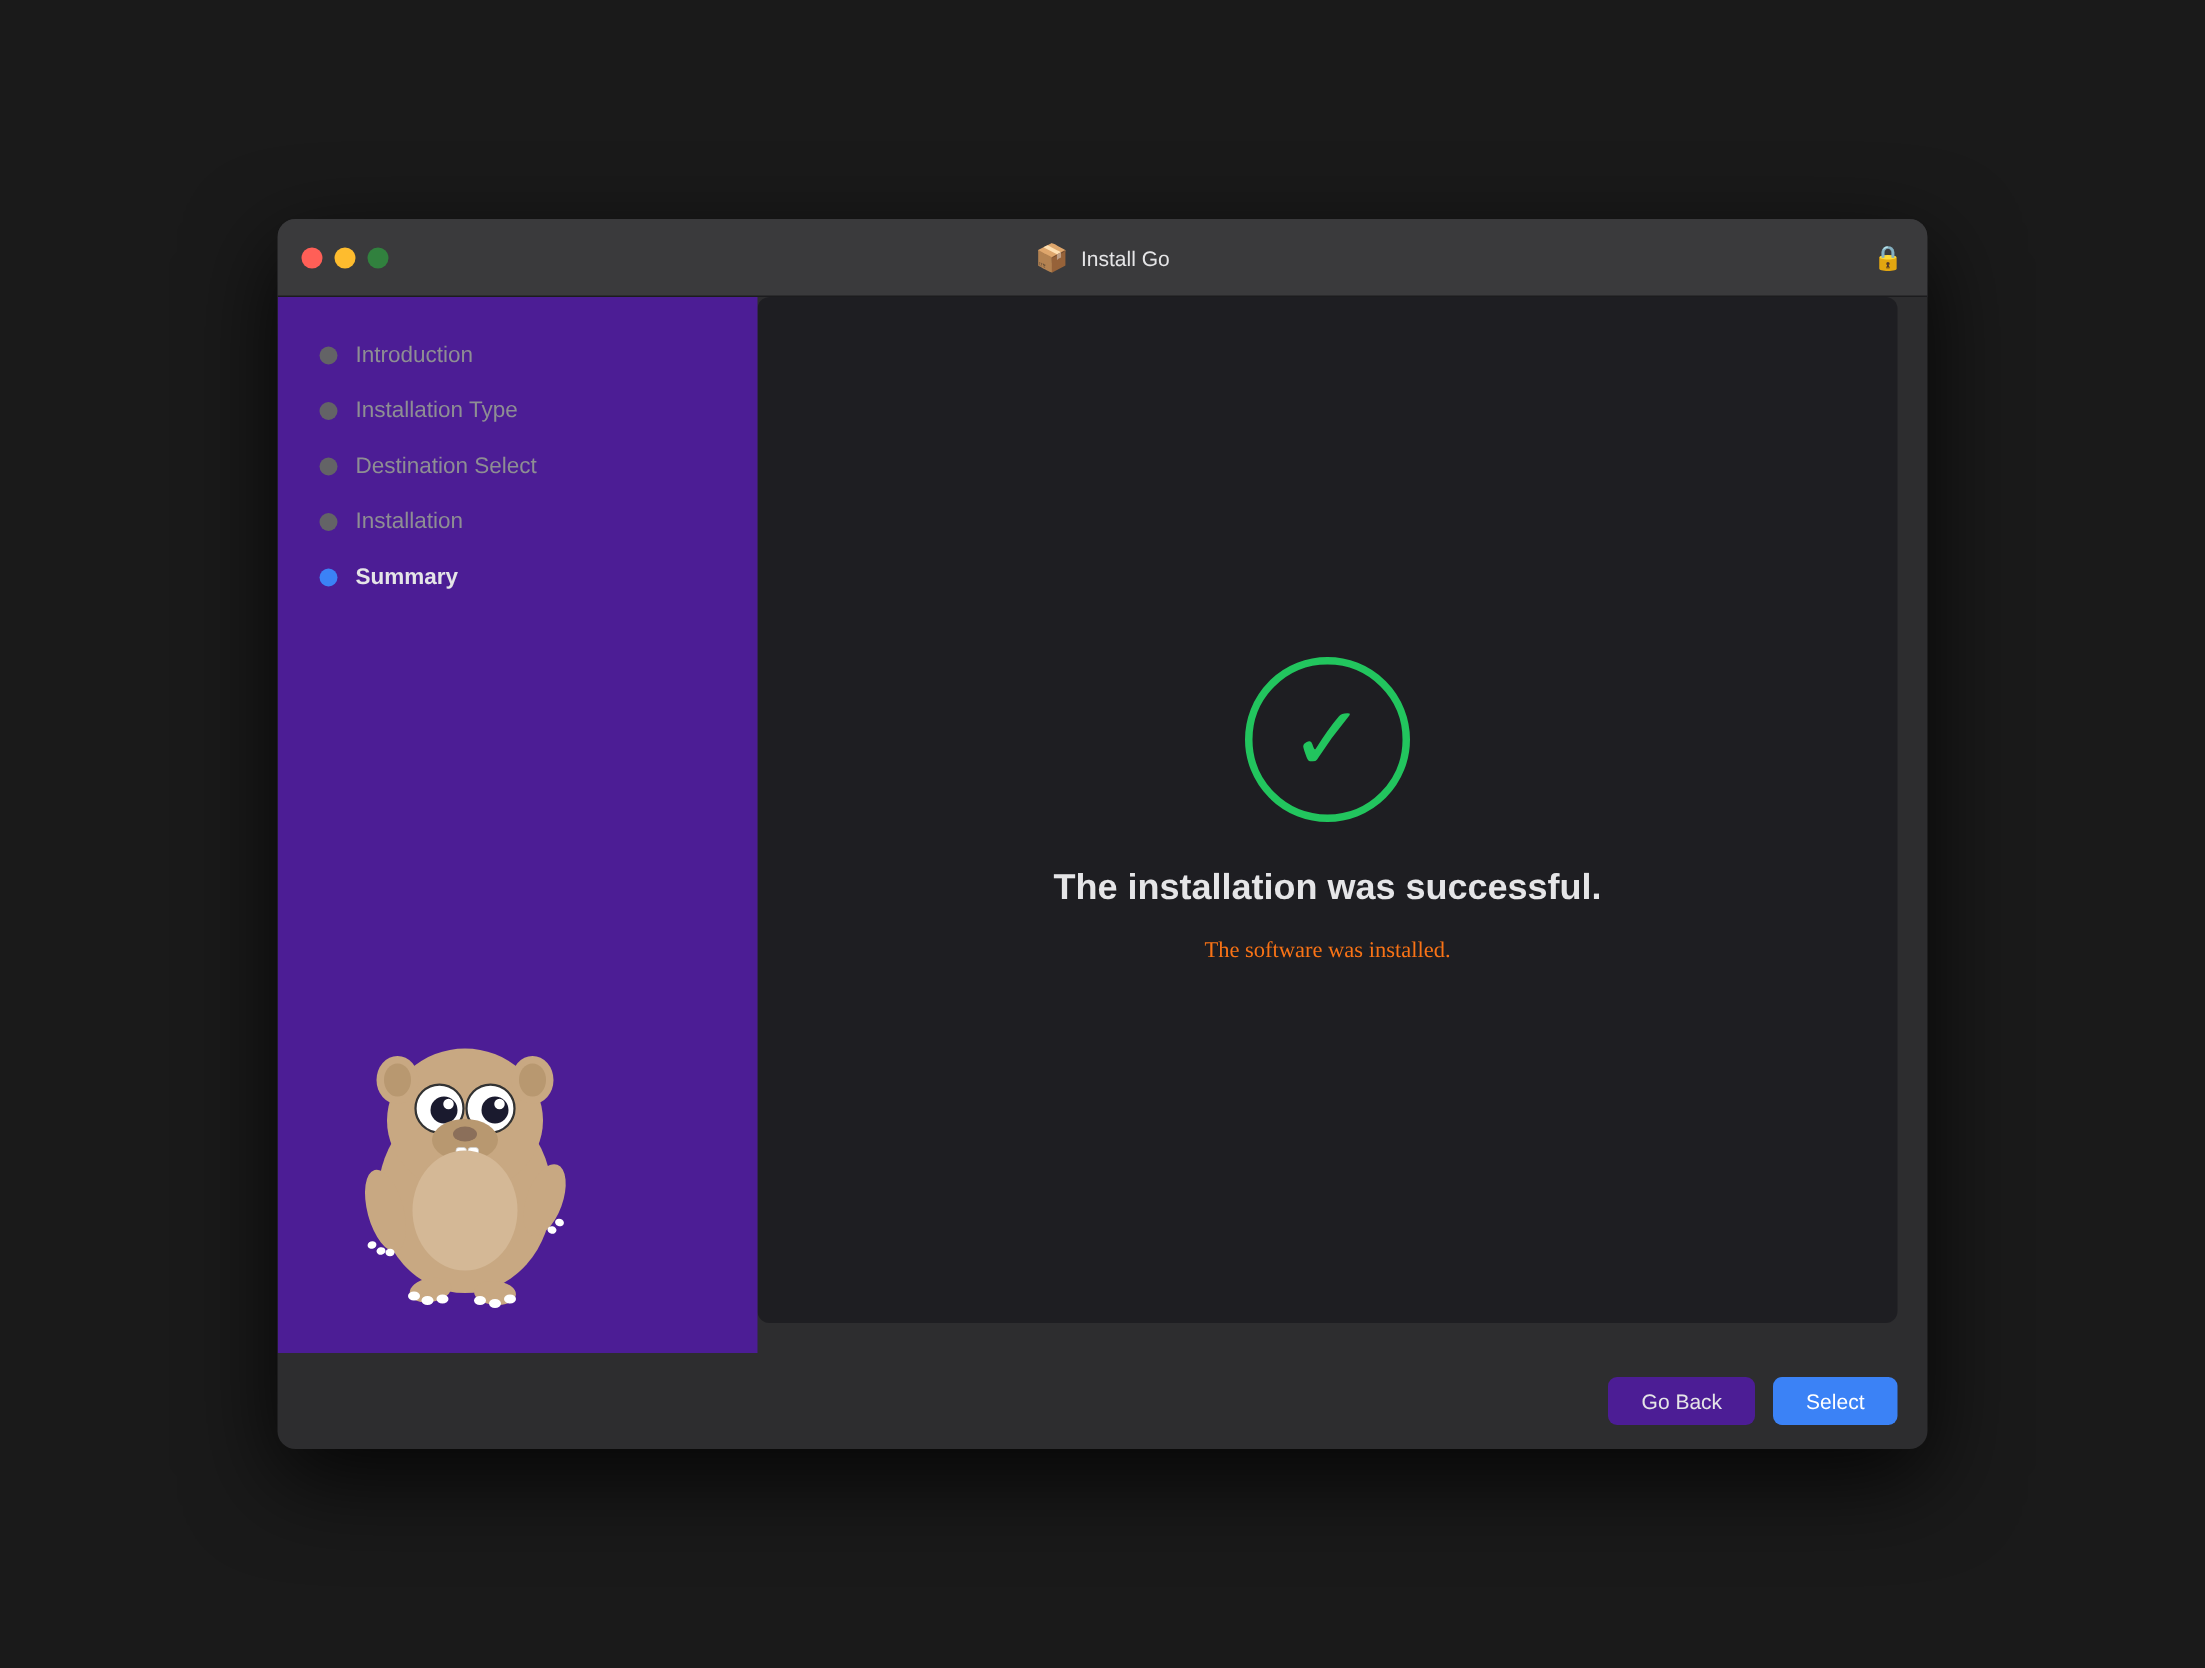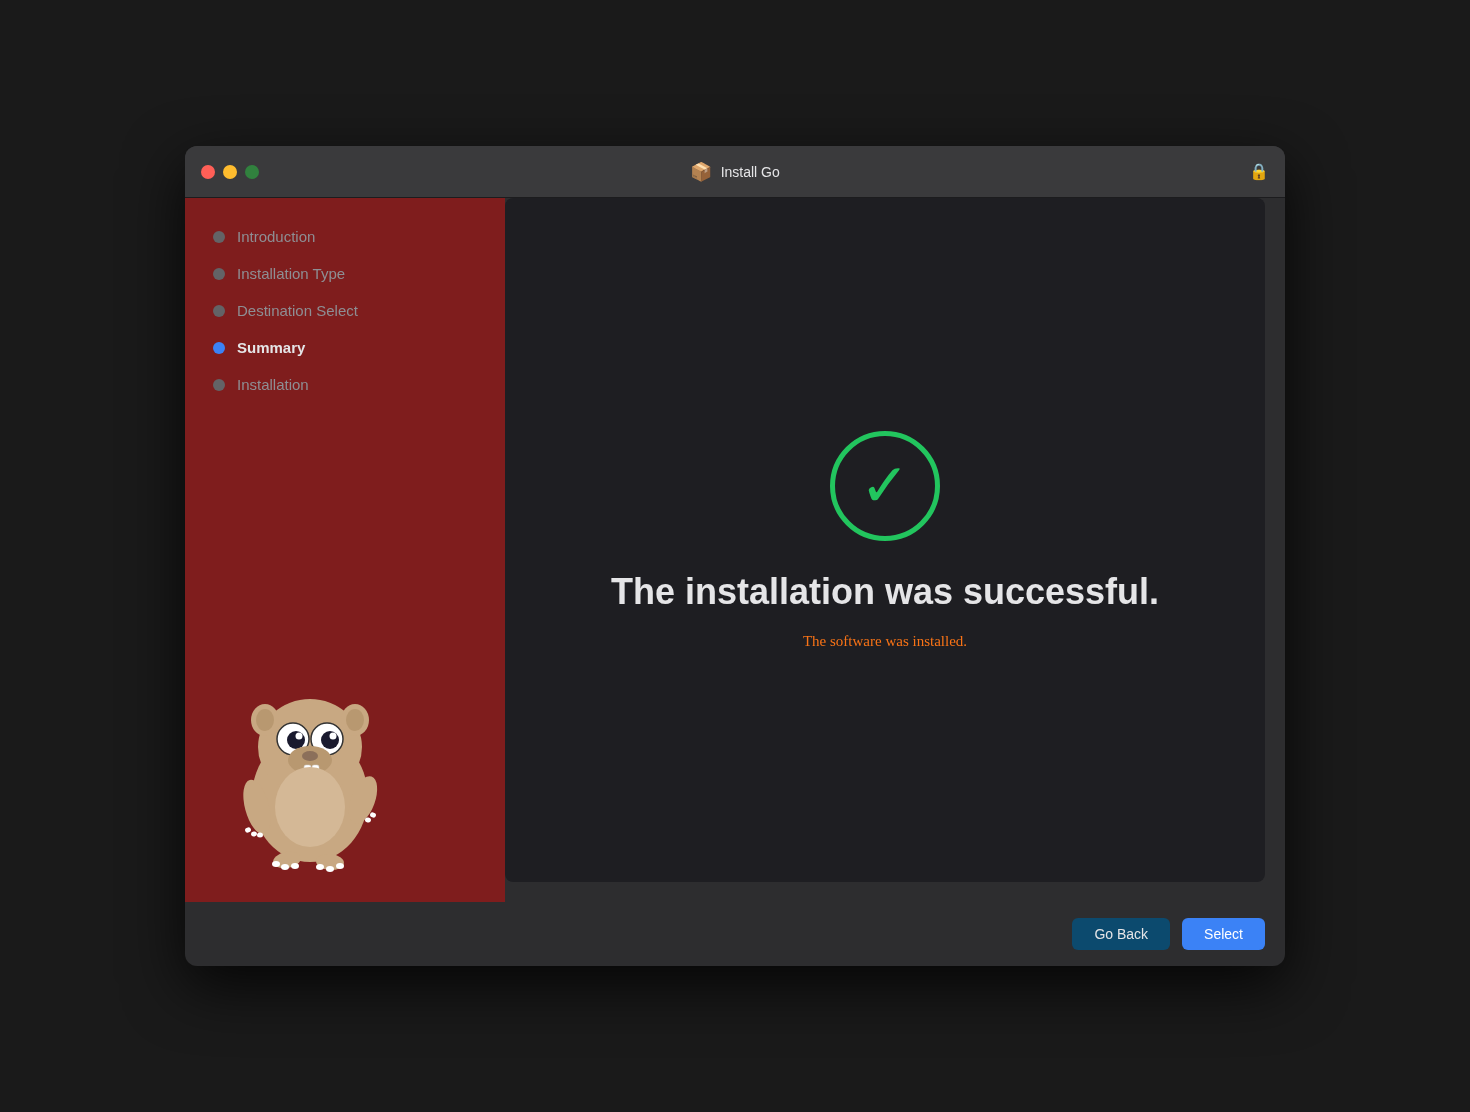--- a/index.html
+++ b/index.html
@@ -85,21 +85,21 @@
     
     .main-content {
       display: flex;
       flex: 1;
       overflow: hidden;
     }
 
     
     .sidebar {
       width: 320px;
-      background: #7f1d1d;
+      background: #4c1d95;
       padding: 20px 0;
       display: flex;
       flex-direction: column;
       flex-shrink: 0;
       position: relative;
     }
 
     .sidebar-items {
       list-style: none;
       padding: 0 20px;
@@ -172,21 +172,21 @@
 
     .checkmark {
       color: #22c55e;
       font-size: 60px;
       line-height: 1;
       font-weight: 300;
     }
 
     .success-title {
       color: #e5e5e7;
-      font-size: 36px;
+      font-size: 24px;
       font-weight: 700;
     }
 
     .success-subtitle {
       color: #f97316;
       font-size: 15px;
       text-align: right;
       font-family: Liberation Serif, serif;
     }
 
@@ -204,21 +204,21 @@
     .btn {
       padding: 8px 22px;
       border-radius: 6px;
       font-size: 14px;
       font-weight: 500;
       border: none;
       cursor: pointer;
     }
 
     .btn-secondary {
-      background: #0c4a6e;
+      background: #4c1d95;
       color: #e5e5e7;
     }
 
     .btn-primary {
       background: #3b82f6;
       color: white;
     }
   </style>
 </head>
 <body>
@@ -248,27 +248,27 @@
           <span>Introduction</span>
         </li>
         <li class="sidebar-item">
           <div class="sidebar-dot"></div>
           <span>Installation Type</span>
         </li>
         <li class="sidebar-item">
           <div class="sidebar-dot"></div>
           <span>Destination Select</span>
         </li>
+        <li class="sidebar-item">
+          <div class="sidebar-dot"></div>
+          <span>Installation</span>
+        </li>
         <li class="sidebar-item active">
           <div class="sidebar-dot active"></div>
           <span>Summary</span>
-        </li>
-        <li class="sidebar-item">
-          <div class="sidebar-dot"></div>
-          <span>Installation</span>
         </li>
       </ul>
 
       <div class="gopher-container">
         <svg class="gopher-svg" viewBox="0 0 200 230" xmlns="http://www.w3.org/2000/svg">
 
           <ellipse cx="105" cy="145" rx="58" ry="65" fill="#c8a882"></ellipse>
 
           <ellipse cx="105" cy="95" rx="52" ry="48" fill="#c8a882"></ellipse>
 

